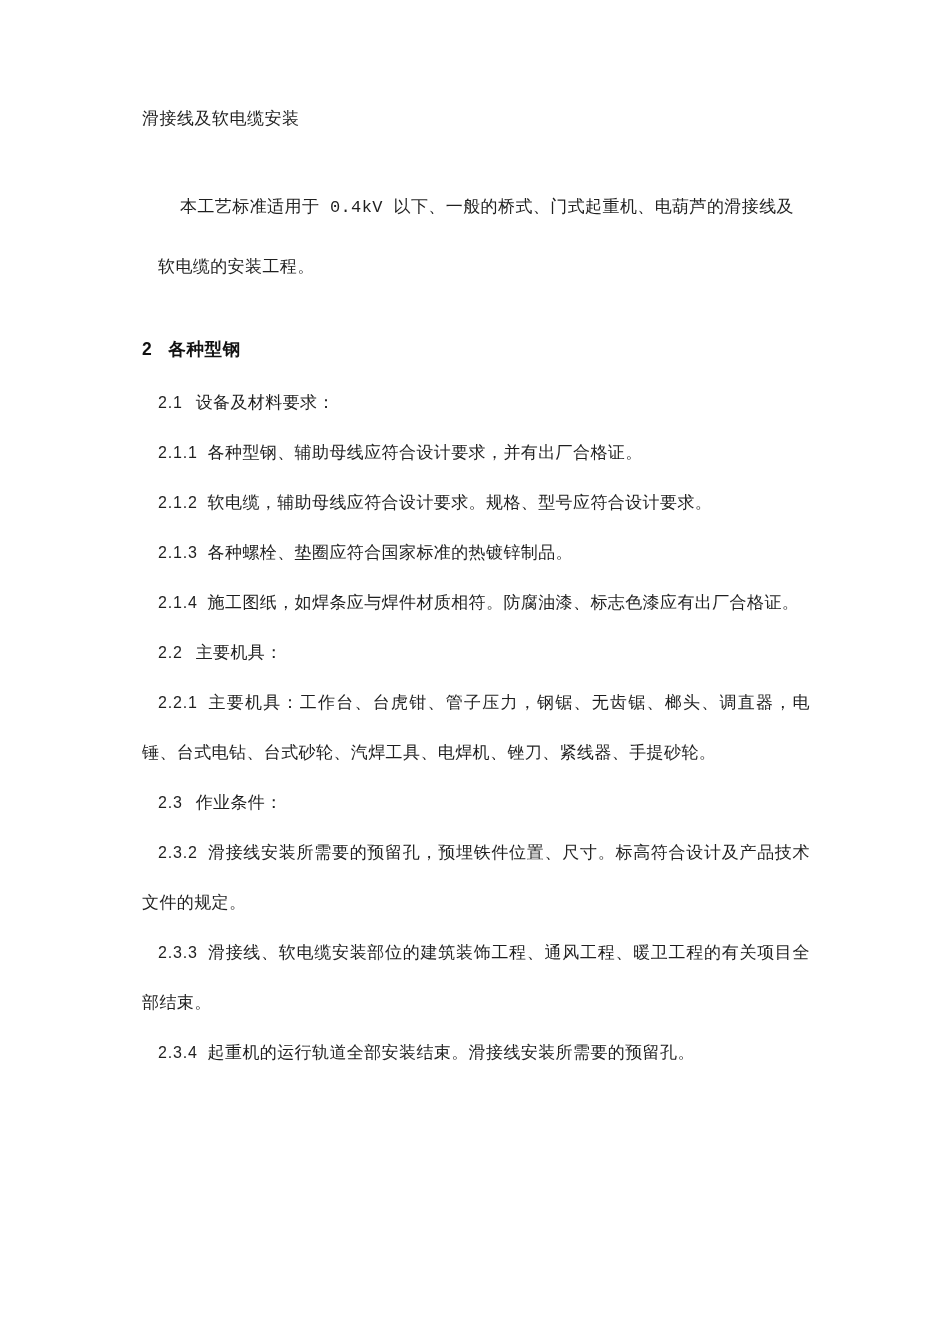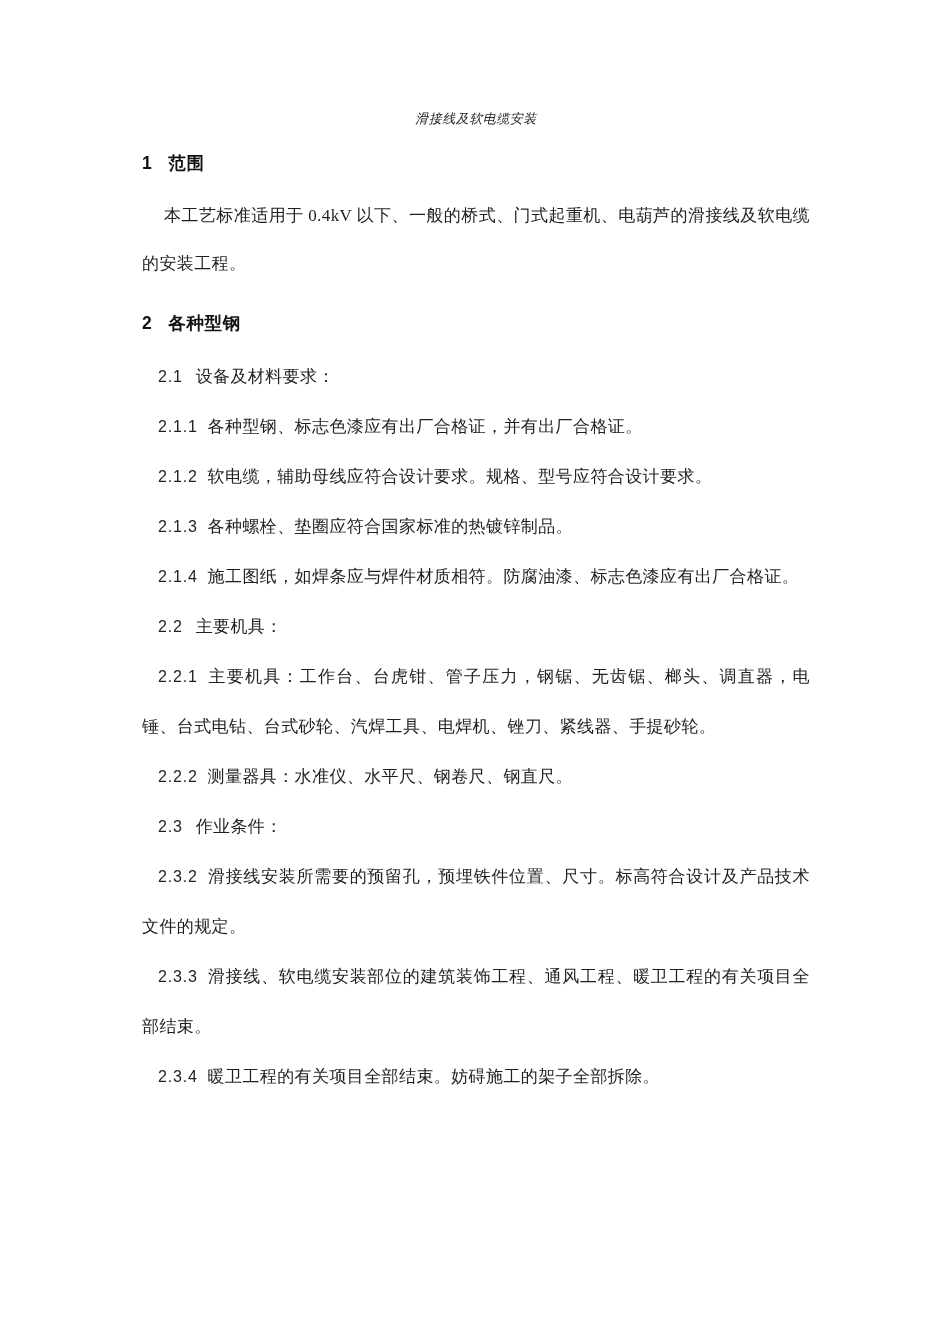--- a/index.html
+++ b/index.html
@@ -21,28 +21,26 @@
     overflow: hidden;
   }
   .content {
     position: absolute;
     left: 142px;
     top: 104px;
     width: 668px;
   }
   
   .doc-title {
-    text-align: center;
-    font-size: 13px;
+    font-size: 17px;
     line-height: 30px;
     letter-spacing: 0.5px;
     font-weight: normal;
     margin: 0 0 14px 0;
     color: #1f1f1f;
-    font-style: italic;
   }
   
   .h1 {
     font-size: 17.5px;
     line-height: 30px;
     font-weight: bold;
     letter-spacing: 0.6px;
     margin: 0;
     color: #111111;
     font-family: "Liberation Sans", "DejaVu Sans", sans-serif;
@@ -51,26 +49,27 @@
     font-family: "Liberation Sans", "DejaVu Sans", sans-serif;
     font-weight: bold;
   }
   .h1 .gap {
     display: inline-block;
     width: 16px;
   }
   
   .para {
     font-size: 17px;
-    line-height: 48px;
-    margin: 0;
+    line-height: 60px;
+    margin: 16px;
     text-indent: 22px;
     letter-spacing: 0.4px;
     color: #1f1f1f;
     text-align: justify;
+    font-family: Liberation Mono, monospace;
   }
   
   .item {
     font-size: 17px;
     line-height: 50px;
     margin: 0;
     padding-left: 0;
     letter-spacing: 0.4px;
     color: #1f1f1f;
     text-align: justify;
@@ -93,51 +92,49 @@
   .spacer-md { height: 20px; }
 </style>
 </head>
 <body>
 
 <div class="page">
   <div class="content">
 
     <div class="doc-title">滑接线及软电缆安装</div>
 
-    <div class="h1"><span class="num">1</span><span class="gap"></span><span>范围</span></div>
 
     <div class="spacer-sm"></div>
 
     <div class="para">本工艺标准适用于 0.4kV 以下、一般的桥式、门式起重机、电葫芦的滑接线及软电缆的安装工程。</div>
 
     <div class="spacer-md"></div>
 
     <div class="h1"><span class="num">2</span><span class="gap"></span><span>各种型钢</span></div>
 
     <div class="spacer-sm"></div>
 
     <div class="item"><span class="num">2.1</span><span class="gap"></span><span>设备及材料要求：</span></div>
 
-    <div class="item"><span class="num">2.1.1</span><span class="gap-sm"></span><span>各种型钢、标志色漆应有出厂合格证，并有出厂合格证。</span></div>
+    <div class="item"><span class="num">2.1.1</span><span class="gap-sm"></span><span>各种型钢、辅助母线应符合设计要求，并有出厂合格证。</span></div>
 
     <div class="item"><span class="num">2.1.2</span><span class="gap-sm"></span><span>软电缆，辅助母线应符合设计要求。规格、型号应符合设计要求。</span></div>
 
     <div class="item"><span class="num">2.1.3</span><span class="gap-sm"></span><span>各种螺栓、垫圈应符合国家标准的热镀锌制品。</span></div>
 
     <div class="item"><span class="num">2.1.4</span><span class="gap-sm"></span><span>施工图纸，如焊条应与焊件材质相符。防腐油漆、标志色漆应有出厂合格证。</span></div>
 
     <div class="item"><span class="num">2.2</span><span class="gap"></span><span>主要机具：</span></div>
 
     <div class="item"><span class="num">2.2.1</span><span class="gap-sm"></span><span>主要机具：工作台、台虎钳、管子压力，钢锯、无齿锯、榔头、调直器，电锤、台式电钻、台式砂轮、汽焊工具、电焊机、锉刀、紧线器、手提砂轮。</span></div>
 
-    <div class="item"><span class="num">2.2.2</span><span class="gap-sm"></span><span>测量器具：水准仪、水平尺、钢卷尺、钢直尺。</span></div>
 
     <div class="item"><span class="num">2.3</span><span class="gap"></span><span>作业条件：</span></div>
 
 
     <div class="item"><span class="num">2.3.2</span><span class="gap-sm"></span><span>滑接线安装所需要的预留孔，预埋铁件位置、尺寸。标高符合设计及产品技术文件的规定。</span></div>
 
     <div class="item"><span class="num">2.3.3</span><span class="gap-sm"></span><span>滑接线、软电缆安装部位的建筑装饰工程、通风工程、暖卫工程的有关项目全部结束。</span></div>
 
-    <div class="item"><span class="num">2.3.4</span><span class="gap-sm"></span><span>暖卫工程的有关项目全部结束。妨碍施工的架子全部拆除。</span></div>
+    <div class="item"><span class="num">2.3.4</span><span class="gap-sm"></span><span>起重机的运行轨道全部安装结束。滑接线安装所需要的预留孔。</span></div>
 
   </div>
 </div>
 
 </body></html>

